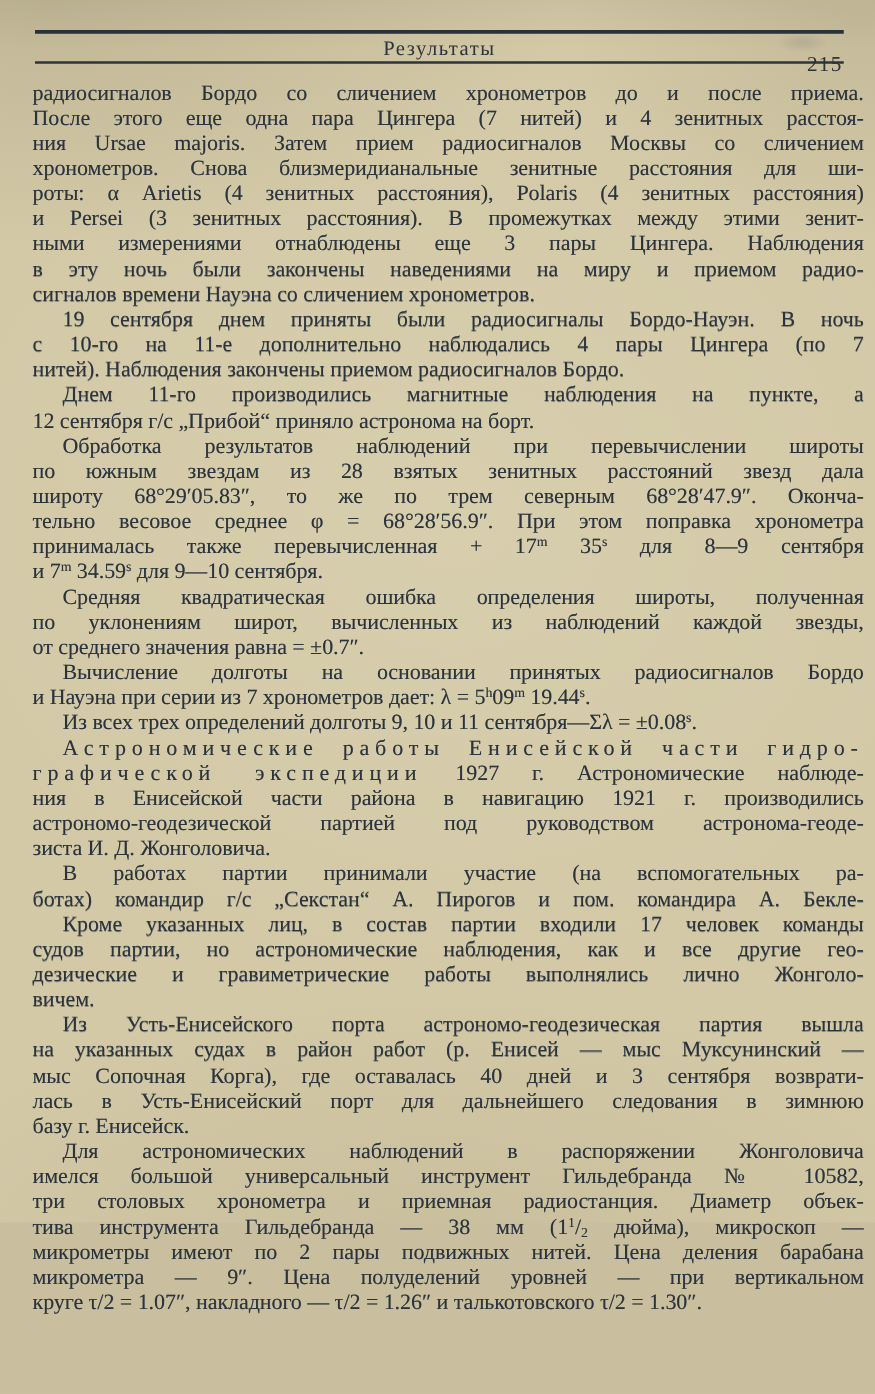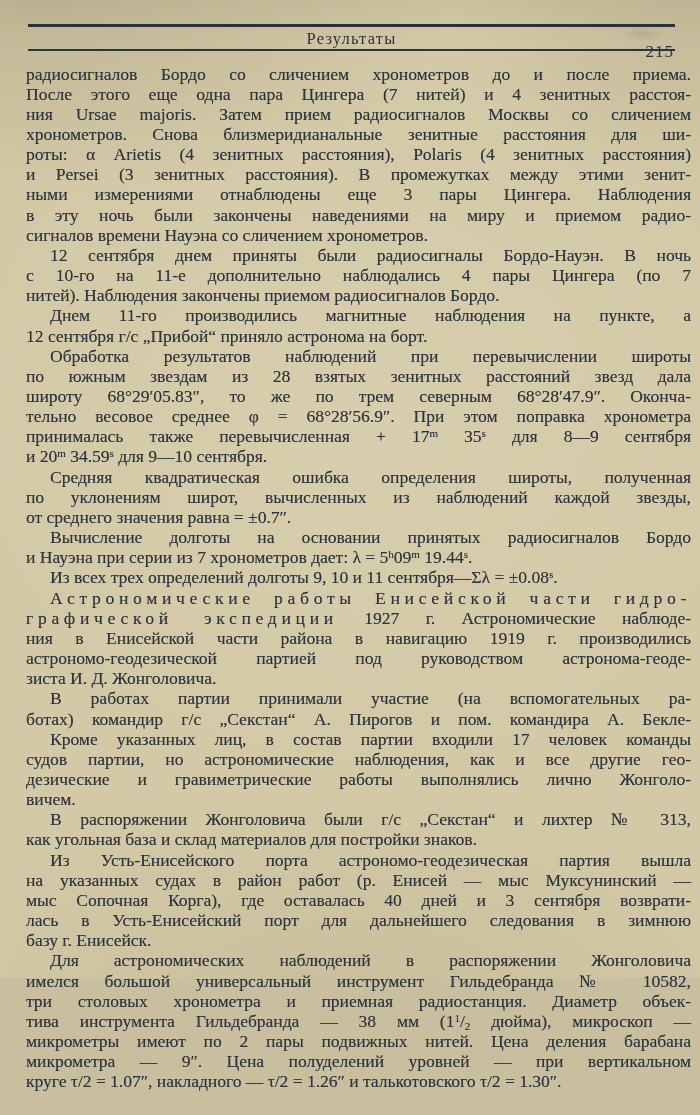--- a/index.html
+++ b/index.html
@@ -62,68 +62,64 @@
         <div class="line">После этого еще одна пара Цингера (7 нитей) и 4 зенитных расстоя-</div>
         <div class="line">ния Ursae majoris. Затем прием радиосигналов Москвы со сличением</div>
         <div class="line">хронометров. Снова близмеридианальные зенитные расстояния для ши-</div>
         <div class="line">роты: α Arietis (4 зенитных расстояния), Polaris (4 зенитных расстояния)</div>
         <div class="line">и Persei (3 зенитных расстояния). В промежутках между этими зенит-</div>
         <div class="line">ными измерениями отнаблюдены еще 3 пары Цингера. Наблюдения</div>
         <div class="line">в эту ночь были закончены наведениями на миру и приемом радио-</div>
         <div class="line last">сигналов времени Науэна со сличением хронометров.</div>
       </div>
       <div class="paragraph">
-        <div class="line indent">12 сентября днем приняты были радиосигналы Бордо-Науэн. В ночь</div>
+        <div class="line indent">19 сентября днем приняты были радиосигналы Бордо-Науэн. В ночь</div>
         <div class="line">с 10-го на 11-е дополнительно наблюдались 4 пары Цингера (по 7</div>
         <div class="line last">нитей). Наблюдения закончены приемом радиосигналов Бордо.</div>
       </div>
       <div class="paragraph">
         <div class="line indent">Днем 11-го производились магнитные наблюдения на пункте, а</div>
         <div class="line last">12 сентября г/с „Прибой“ приняло астронома на борт.</div>
       </div>
       <div class="paragraph">
         <div class="line indent">Обработка результатов наблюдений при перевычислении широты</div>
         <div class="line">по южным звездам из 28 взятых зенитных расстояний звезд дала</div>
         <div class="line">широту 68°29′05.83″, то же по трем северным 68°28′47.9″. Оконча-</div>
         <div class="line">тельно весовое среднее φ = 68°28′56.9″. При этом поправка хронометра</div>
         <div class="line"><span>принималась также перевычисленная + 17</span><span class="sup">m</span><span> 35</span><span class="sup">s</span><span> для 8—9 сентября</span></div>
-        <div class="line last"><span>и 20</span><span class="sup">m</span><span> 34.59</span><span class="sup">s</span><span> для 9—10 сентября.</span></div>
+        <div class="line last"><span>и 7</span><span class="sup">m</span><span> 34.59</span><span class="sup">s</span><span> для 9—10 сентября.</span></div>
       </div>
       <div class="paragraph">
         <div class="line indent">Средняя квадратическая ошибка определения широты, полученная</div>
         <div class="line">по уклонениям широт, вычисленных из наблюдений каждой звезды,</div>
         <div class="line last">от среднего значения равна = ±0.7″.</div>
       </div>
       <div class="paragraph">
         <div class="line indent">Вычисление долготы на основании принятых радиосигналов Бордо</div>
         <div class="line last"><span>и Науэна при серии из 7 хронометров дает: λ = 5</span><span class="sup">h</span><span>09</span><span class="sup">m</span><span> 19.44</span><span class="sup">s</span><span>.</span></div>
       </div>
       <div class="paragraph">
         <div class="line indent last"><span>Из всех трех определений долготы 9, 10 и 11 сентября—Σλ = ±0.08</span><span class="sup">s</span><span>.</span></div>
       </div>
       <div class="paragraph">
         <div class="line indent"><span class="spaced">Астрономические работы Енисейской части гидро-</span></div>
         <div class="line"><span class="spaced">графической экспедиции</span><span> 1927 г. Астрономические наблюде-</span></div>
-        <div class="line">ния в Енисейской части района в навигацию 1919 г. производились</div>
+        <div class="line">ния в Енисейской части района в навигацию 1921 г. производились</div>
         <div class="line">астрономо-геодезической партией под руководством астронома-геоде-</div>
         <div class="line last">зиста И. Д. Жонголовича.</div>
       </div>
       <div class="paragraph">
         <div class="line indent">В работах партии принимали участие (на вспомогательных ра-</div>
         <div class="line">ботах) командир г/с „Секстан“ А. Пирогов и пом. командира А. Бекле-</div>
       </div>
       <div class="paragraph">
         <div class="line indent">Кроме указанных лиц, в состав партии входили 17 человек команды</div>
         <div class="line">судов партии, но астрономические наблюдения, как и все другие гео-</div>
         <div class="line">дезические и гравиметрические работы выполнялись лично Жонголо-</div>
         <div class="line last">вичем.</div>
-      </div>
-      <div class="paragraph">
-        <div class="line indent">В распоряжении Жонголовича были г/с „Секстан“ и лихтер № 313,</div>
-        <div class="line last">как угольная база и склад материалов для постройки знаков.</div>
       </div>
       <div class="paragraph">
         <div class="line indent">Из Усть-Енисейского порта астрономо-геодезическая партия вышла</div>
         <div class="line">на указанных судах в район работ (р. Енисей — мыс Муксунинский —</div>
         <div class="line">мыс Сопочная Корга), где оставалась 40 дней и 3 сентября возврати-</div>
         <div class="line">лась в Усть-Енисейский порт для дальнейшего следования в зимнюю</div>
         <div class="line last">базу г. Енисейск.</div>
       </div>
       <div class="paragraph">
         <div class="line indent">Для астрономических наблюдений в распоряжении Жонголовича</div>

